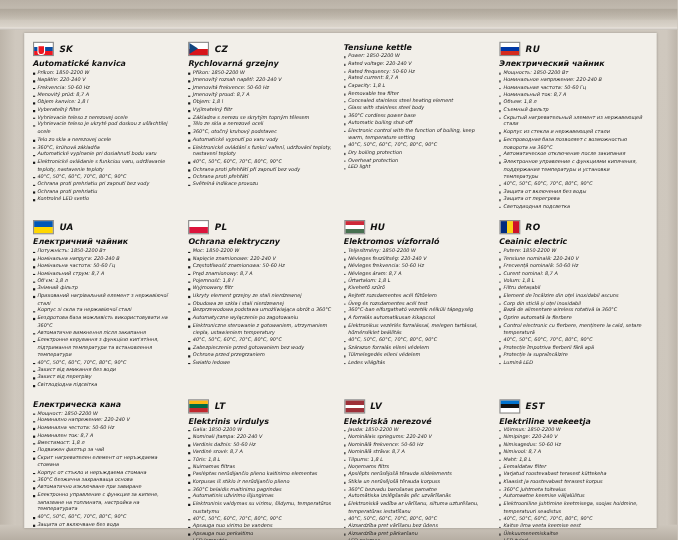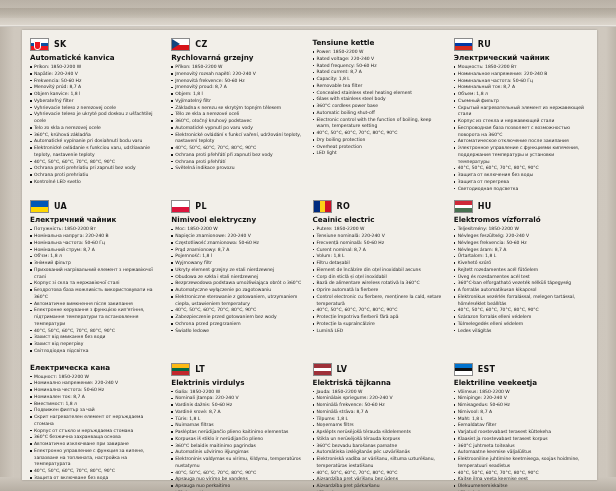--- a/index.html
+++ b/index.html
@@ -4,20 +4,21 @@
 <style>
   html,body{margin:0;padding:0;}
   body{
     width:616px;height:491px;overflow:hidden;
     background:#cdc6bd;
     font-family:"DejaVu Sans", sans-serif;
   }
   #page{
     position:relative;width:616px;height:491px;
     background:linear-gradient(180deg,#d3ccc2 0%,#cfc8be 6%,#cdc6bc 100%);
+    font-style:italic;
   }
   
   .box-top{
     position:absolute;left:0;top:0;width:616px;height:26px;
     background:linear-gradient(180deg,#b9b1a6 0%,#c7c0b5 55%,#ded8cf 100%);
     border-bottom:1px solid #b3aba0;
   }
   .box-left{
     position:absolute;left:0;top:0;width:14px;height:491px;
     background:linear-gradient(90deg,#bdb5aa 0%,#cfc8be 100%);
@@ -231,21 +232,21 @@
           <li>Захист від перегріву</li>
           <li>Світлодіодна підсвітка</li>
         </ul>
       </div>
 
       <div class="cell">
         <div class="head">
           <span class="flag f-pl"></span>
           <span class="code">PL</span>
         </div>
-        <div class="title">Nimivool elektryczny</div>
+        <div class="title">Ochrana elektryczny</div>
         <ul class="lines">
           <li>Moc: 1850-2200 W</li>
           <li>Napięcie znamionowe: 220-240 V</li>
           <li>Częstotliwość znamionowa: 50-60 Hz</li>
           <li>Prąd znamionowy: 8,7 A</li>
           <li>Pojemność: 1,8 l</li>
           <li>Wyjmowany filtr</li>
           <li>Ukryty element grzejny ze stali nierdzewnej</li>
           <li>Obudowa ze szkła i stali nierdzewnej</li>
           <li>Bezprzewodowa podstawa umożliwiająca obrót o 360°C</li>
@@ -253,20 +254,45 @@
           <li>Elektroniczne sterowanie z gotowaniem, utrzymaniem ciepła, ustawieniem temperatury</li>
           <li>40°C, 50°C, 60°C, 70°C, 80°C, 90°C</li>
           <li>Zabezpieczenie przed gotowaniem bez wody</li>
           <li>Ochrona przed przegrzaniem</li>
           <li>Światło ledowe</li>
         </ul>
       </div>
 
       <div class="cell">
         <div class="head">
+          <span class="flag f-hu"></span>
+          <span class="code">HU</span>
+        </div>
+        <div class="title">Elektromos vízforraló</div>
+        <ul class="lines">
+          <li>Teljesítmény: 1850-2200 W</li>
+          <li>Névleges feszültség: 220-240 V</li>
+          <li>Névleges frekvencia: 50-60 Hz</li>
+          <li>Névleges áram: 8,7 A</li>
+          <li>Űrtartalom: 1,8 L</li>
+          <li>Kivehető szűrő</li>
+          <li>Rejtett rozsdamentes acél fűtőelem</li>
+          <li>Üveg és rozsdamentes acél test</li>
+          <li>360°C-ban elforgatható vezeték nélküli tápegység</li>
+          <li>A forralás automatikusan kikapcsol</li>
+          <li>Elektronikus vezérlés forralással, melegen tartással, hőmérséklet beállítás</li>
+          <li>40°C, 50°C, 60°C, 70°C, 80°C, 90°C</li>
+          <li>Szárazon forralás elleni védelem</li>
+          <li>Túlmelegedés elleni védelem</li>
+          <li>Ledes világítás</li>
+        </ul>
+      </div>
+
+      <div class="cell">
+        <div class="head">
           <span class="flag f-ro"></span>
           <span class="code">RO</span>
         </div>
         <div class="title">Ceainic electric</div>
         <ul class="lines">
           <li>Putere: 1850-2200 W</li>
           <li>Tensiune nominală: 220-240 V</li>
           <li>Frecvență nominală: 50-60 Hz</li>
           <li>Curent nominal: 8,7 A</li>
           <li>Volum: 1,8 L</li>
@@ -277,45 +303,20 @@
           <li>Oprire automată la fierbere</li>
           <li>Control electronic cu fierbere, menținere la cald, setare temperatură</li>
           <li>40°C, 50°C, 60°C, 70°C, 80°C, 90°C</li>
           <li>Protecție împotriva fierberii fără apă</li>
           <li>Protecție la supraîncălzire</li>
           <li>Lumină LED</li>
         </ul>
       </div>
 
       <div class="cell">
-        <div class="head">
-          <span class="flag f-hu"></span>
-          <span class="code">HU</span>
-        </div>
-        <div class="title">Elektromos vízforraló</div>
-        <ul class="lines">
-          <li>Teljesítmény: 1850-2200 W</li>
-          <li>Névleges feszültség: 220-240 V</li>
-          <li>Névleges frekvencia: 50-60 Hz</li>
-          <li>Névleges áram: 8,7 A</li>
-          <li>Űrtartalom: 1,8 L</li>
-          <li>Kivehető szűrő</li>
-          <li>Rejtett rozsdamentes acél fűtőelem</li>
-          <li>Üveg és rozsdamentes acél test</li>
-          <li>360°C-ban elforgatható vezeték nélküli tápegység</li>
-          <li>A forralás automatikusan kikapcsol</li>
-          <li>Elektronikus vezérlés forralással, melegen tartással, hőmérséklet beállítás</li>
-          <li>40°C, 50°C, 60°C, 70°C, 80°C, 90°C</li>
-          <li>Szárazon forralás elleni védelem</li>
-          <li>Túlmelegedés elleni védelem</li>
-          <li>Ledes világítás</li>
-        </ul>
-      </div>
-
-      <div class="cell">
         <div class="title">Електрическа кана</div>
         <ul class="lines">
           <li>Мощност: 1850-2200 W</li>
           <li>Номинално напрежение: 220-240 V</li>
           <li>Номинална честота: 50-60 Hz</li>
           <li>Номинален ток: 8,7 A</li>
           <li>Вместимост: 1,8 л</li>
           <li>Подвижен филтър за чай</li>
           <li>Скрит нагревателен елемент от неръждаема стомана</li>
           <li>Корпус от стъкло и неръждаема стомана</li>
@@ -351,21 +352,21 @@
           <li>Apsauga nuo perkaitimo</li>
           <li>LED lemputės</li>
         </ul>
       </div>
 
       <div class="cell">
         <div class="head">
           <span class="flag f-lv"></span>
           <span class="code">LV</span>
         </div>
-        <div class="title">Elektriskā tējkanna</div>
+        <div class="title">Elektriskā nerezové</div>
         <ul class="lines">
           <li>Jauda: 1850-2200 W</li>
           <li>Nominālais spriegums: 220-240 V</li>
           <li>Nominālā frekvence: 50-60 Hz</li>
           <li>Nominālā strāva: 8,7 A</li>
           <li>Tilpums: 1,8 L</li>
           <li>Noņemams filtrs</li>
           <li>Apslēpts nerūsējošā tērauda sildelements</li>
           <li>Stikla un nerūsējošā tērauda korpuss</li>
           <li>360°C bezvadu barošanas pamatne</li>

